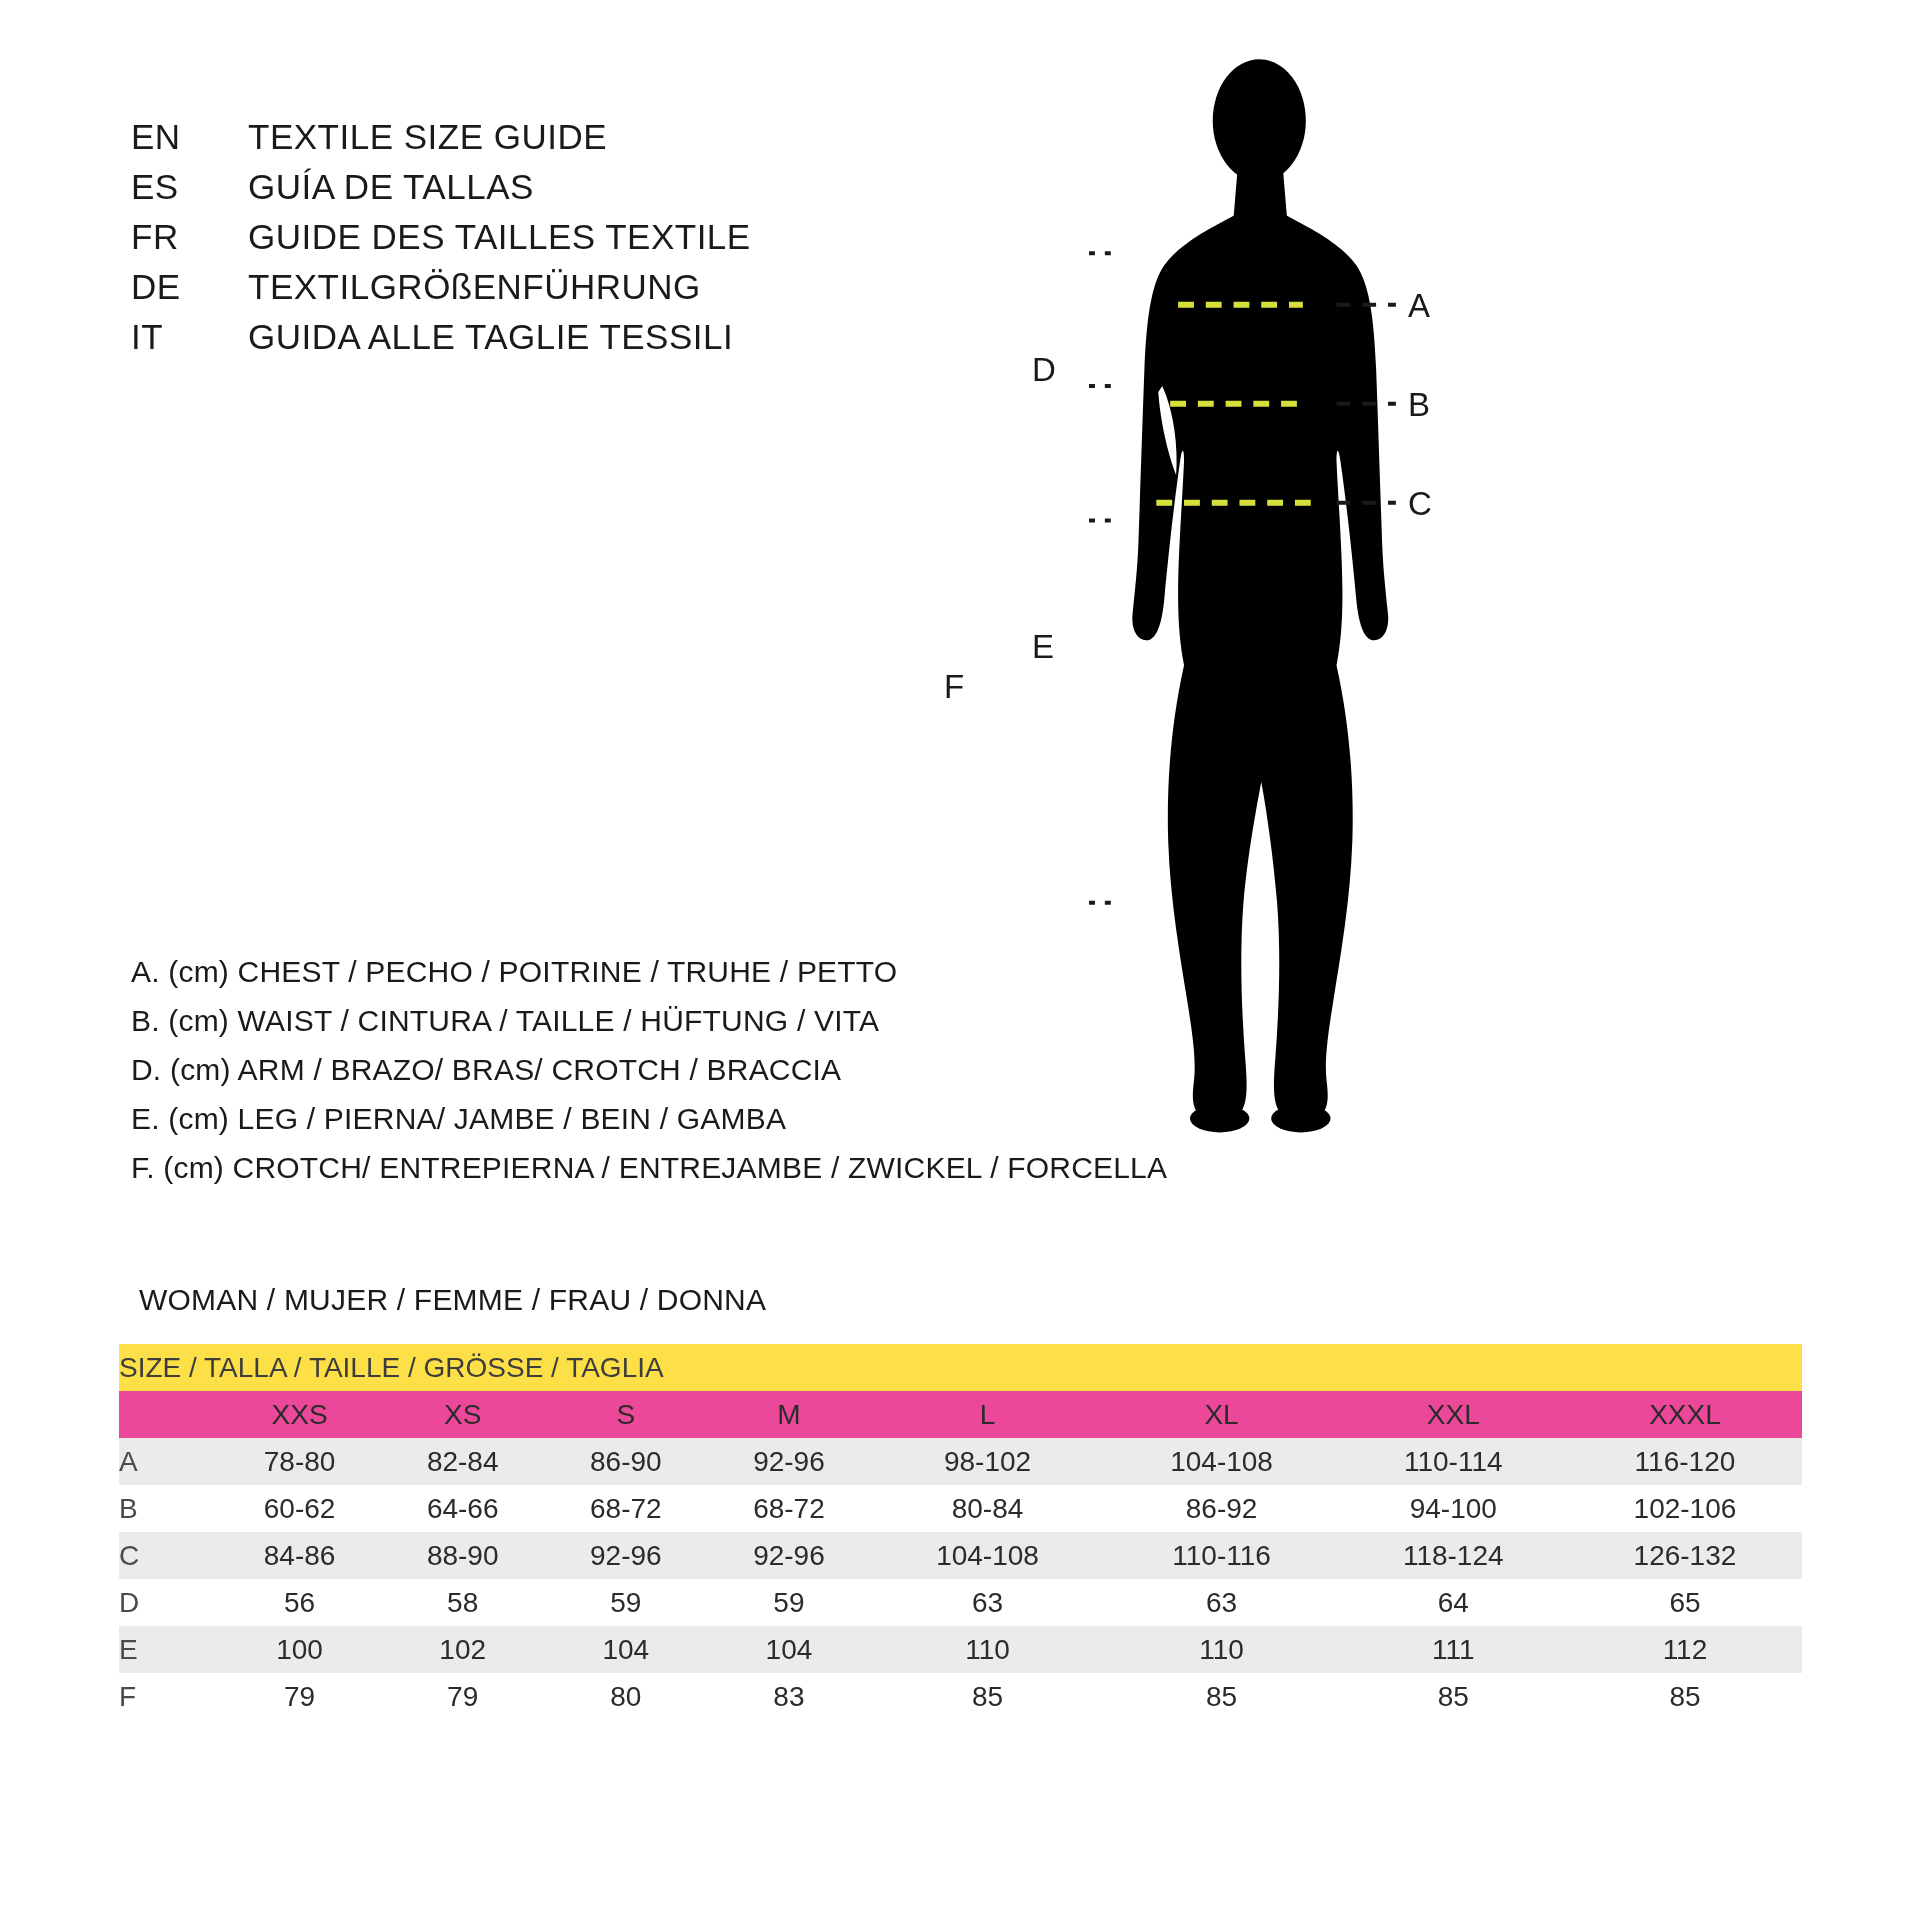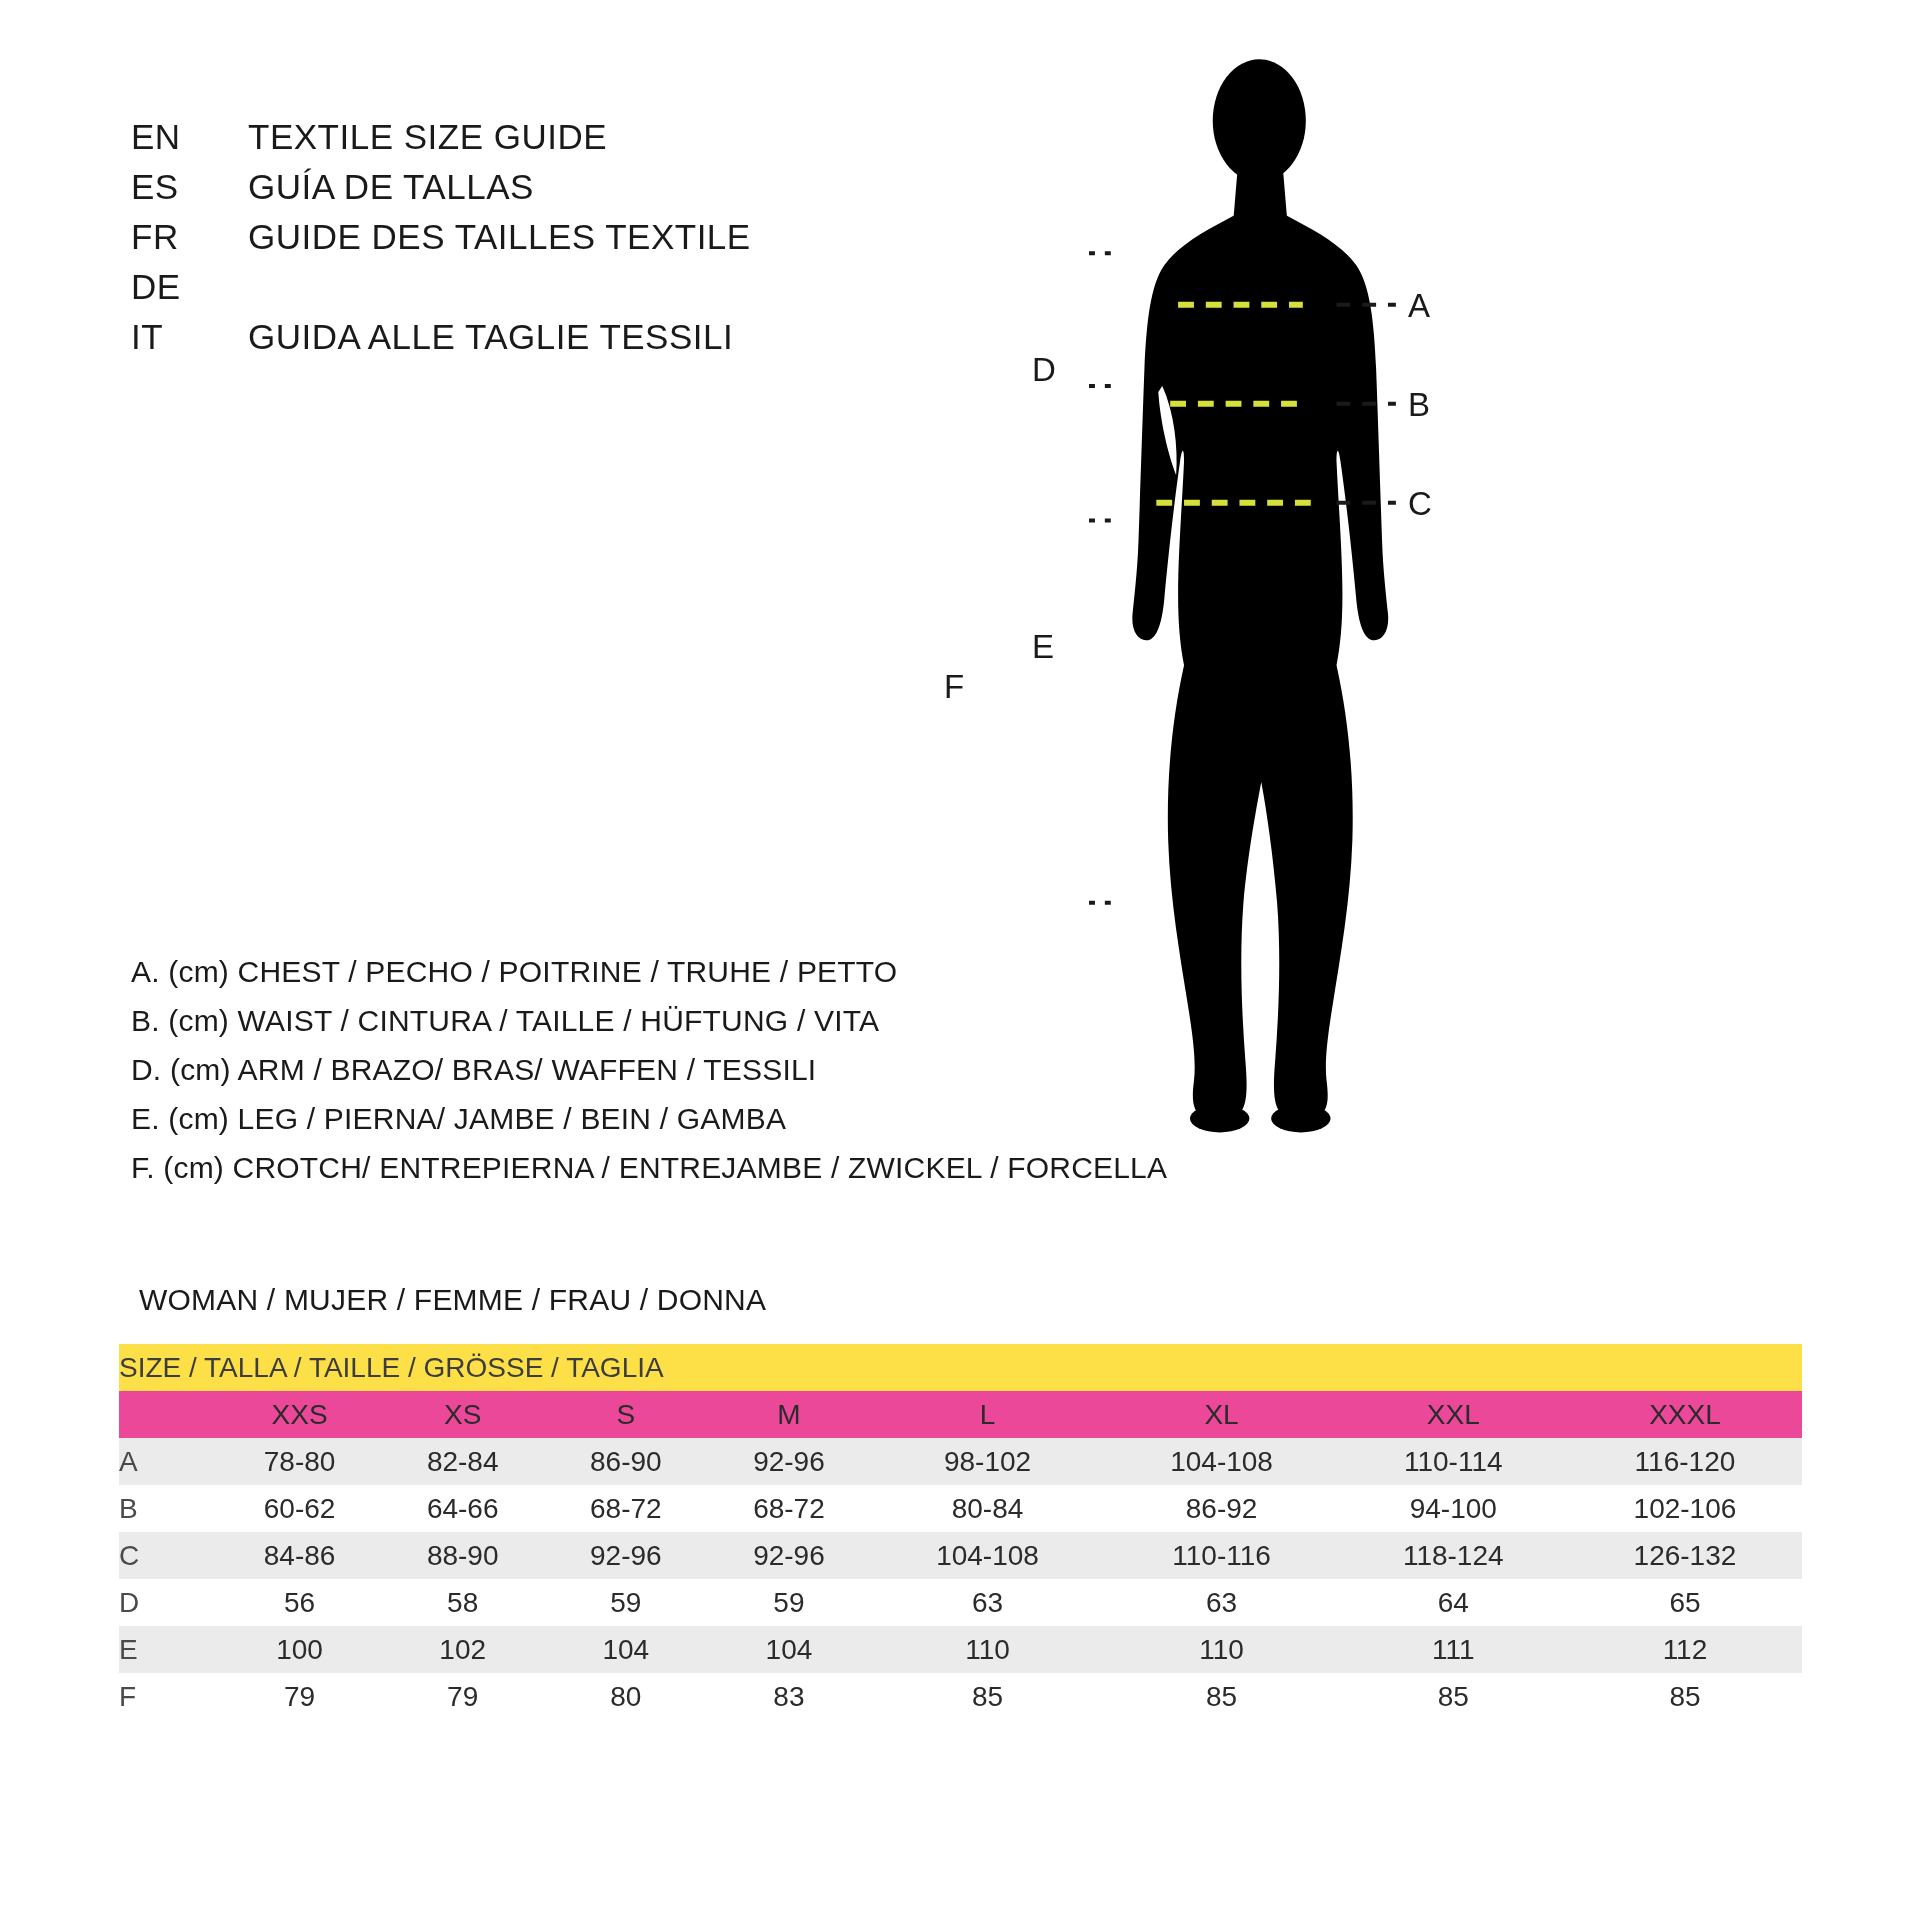--- a/index.html
+++ b/index.html
@@ -137,20 +137,21 @@
     <div class="title-row">
       <span class="title-lang">ES</span>
       <span class="title-text">GUÍA DE TALLAS</span>
     </div>
     <div class="title-row">
       <span class="title-lang">FR</span>
       <span class="title-text">GUIDE DES TAILLES TEXTILE</span>
     </div>
     <div class="title-row">
       <span class="title-lang">DE</span>
+      <span class="title-text">TEXTILGRÖßENFÜHRUNG</span>
     </div>
     <div class="title-row">
       <span class="title-lang">IT</span>
       <span class="title-text">GUIDA ALLE TAGLIE TESSILI</span>
     </div>
   </div>
 
   <div class="figure-area">
     <svg width="792" height="1139" viewBox="0 0 800 1150">
 
@@ -236,21 +237,21 @@
     <span class="marker-letter" style="left:319px; top:327px;">B</span>
     <span class="marker-letter" style="left:319px; top:426px;">C</span>
     <span class="marker-letter" style="left:-57px; top:292px;">D</span>
     <span class="marker-letter" style="left:-57px; top:569px;">E</span>
     <span class="marker-letter" style="left:-145px; top:609px;">F</span>
   </div>
 
   <div class="legend-block">
     <div class="legend-row">A. (cm) CHEST / PECHO / POITRINE / TRUHE / PETTO</div>
     <div class="legend-row">B. (cm) WAIST / CINTURA / TAILLE / HÜFTUNG / VITA</div>
-    <div class="legend-row">D. (cm) ARM / BRAZO/ BRAS/ WAFFEN / TESSILI</div>
+    <div class="legend-row">D. (cm) ARM / BRAZO/ BRAS/ CROTCH / BRACCIA</div>
     <div class="legend-row">E. (cm) LEG / PIERNA/ JAMBE / BEIN / GAMBA</div>
     <div class="legend-row">F. (cm) CROTCH/ ENTREPIERNA / ENTREJAMBE / ZWICKEL / FORCELLA</div>
   </div>
 
   <div class="woman-label">WOMAN / MUJER / FEMME / FRAU / DONNA</div>
 
   <div class="table-wrap">
     <table class="size-table">
       <tbody>
         <tr class="hdr-band">

